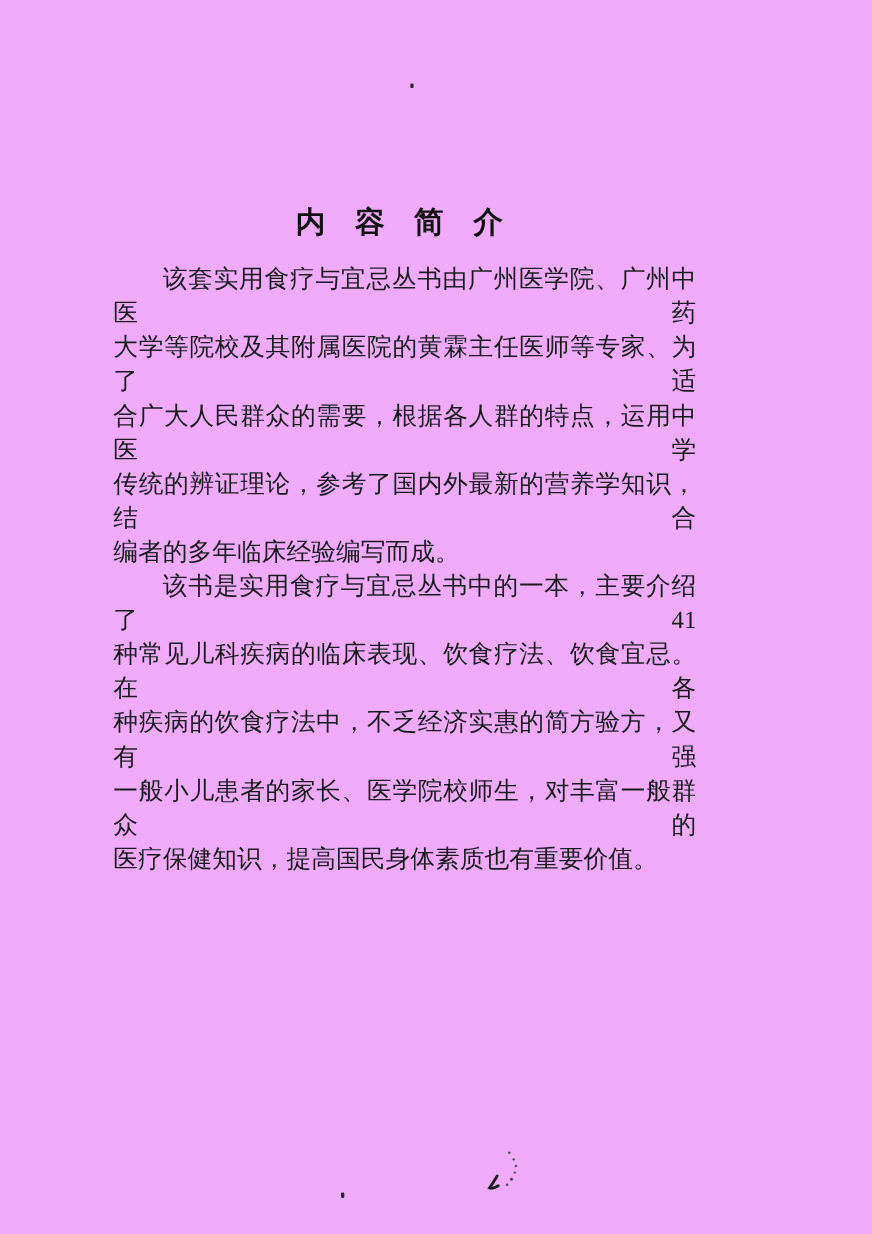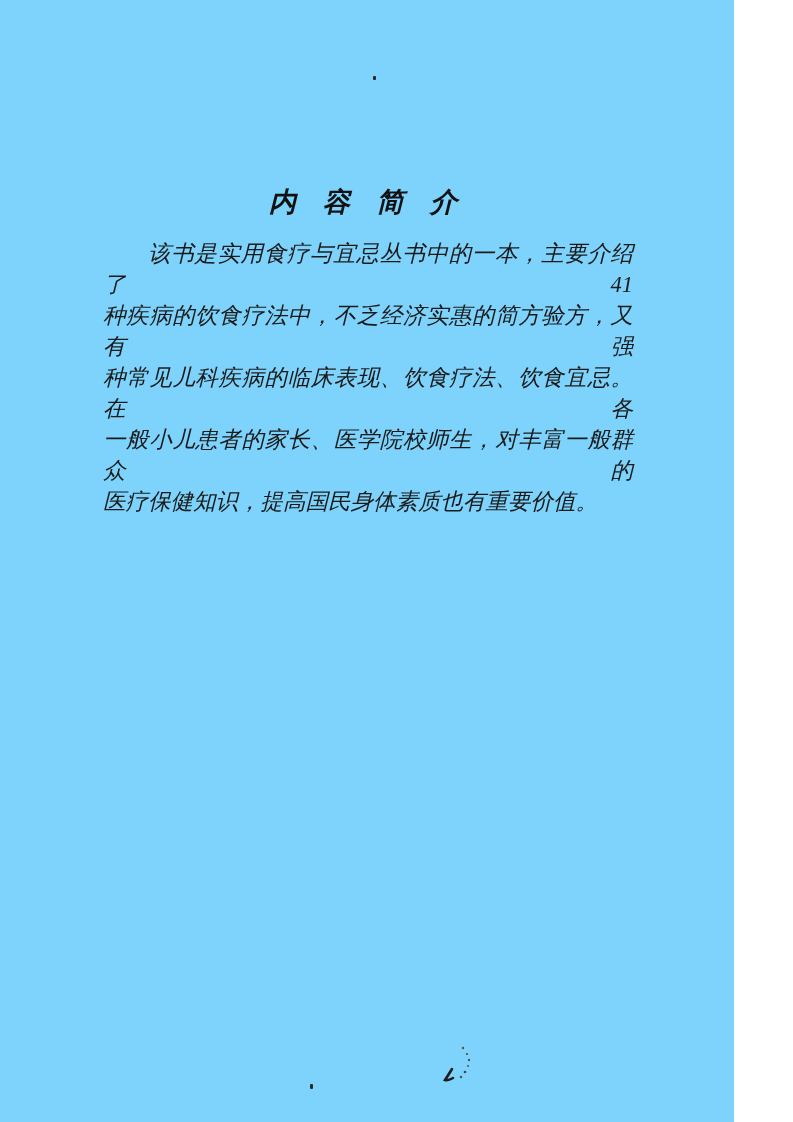--- a/index.html
+++ b/index.html
@@ -4,24 +4,23 @@
 <style>
   * { margin: 0; padding: 0; box-sizing: border-box; }
   html, body {
     width: 793px; height: 1122px;
     background: #ffffff;
     overflow: hidden;
     font-family: "Liberation Serif", "DejaVu Serif", serif;
   }
   .page {
     position: relative;
-    width: 734px; height: 1122px;
-    background: #7dd3fc;
+    width: 793px; height: 1122px;
+    background: #f0abfc;
     color: #161616;
-    font-style: italic;
   }
   .title {
     position: absolute;
     left: 103px; top: 184px; width: 530px;
     text-align: center;
     font-size: 27px;
     font-weight: bold;
     letter-spacing: 10px;
     white-space: nowrap;
     color: #111;
@@ -60,25 +59,32 @@
 </style>
 </head>
 <body>
 
 <div class="page">
 
   <h1 class="title">内 容 简 介</h1>
 
   <div class="body-block">
 
+    <div class="paragraph">
+      <div class="line first just">该套实用食疗与宜忌丛书由广州医学院、广州中医药</div>
+      <div class="line just">大学等院校及其附属医院的黄霖主任医师等专家、为了适</div>
+      <div class="line just">合广大人民群众的需要，根据各人群的特点，运用中医学</div>
+      <div class="line just">传统的辨证理论，参考了国内外最新的营养学知识，结合</div>
+      <div class="line last">编者的多年临床经验编写而成。</div>
+    </div>
 
     <div class="paragraph">
       <div class="line first just">该书是实用食疗与宜忌丛书中的一本，主要介绍了41</div>
+      <div class="line just">种常见儿科疾病的临床表现、饮食疗法、饮食宜忌。在各</div>
       <div class="line just">种疾病的饮食疗法中，不乏经济实惠的简方验方，又有强</div>
-      <div class="line just">种常见儿科疾病的临床表现、饮食疗法、饮食宜忌。在各</div>
     </div>
 
     <div class="paragraph">
       <div class="line just">一般小儿患者的家长、医学院校师生，对丰富一般群众的</div>
       <div class="line last">医疗保健知识，提高国民身体素质也有重要价值。</div>
     </div>
 
   </div>
 
   <span class="speck speck-top"></span>

